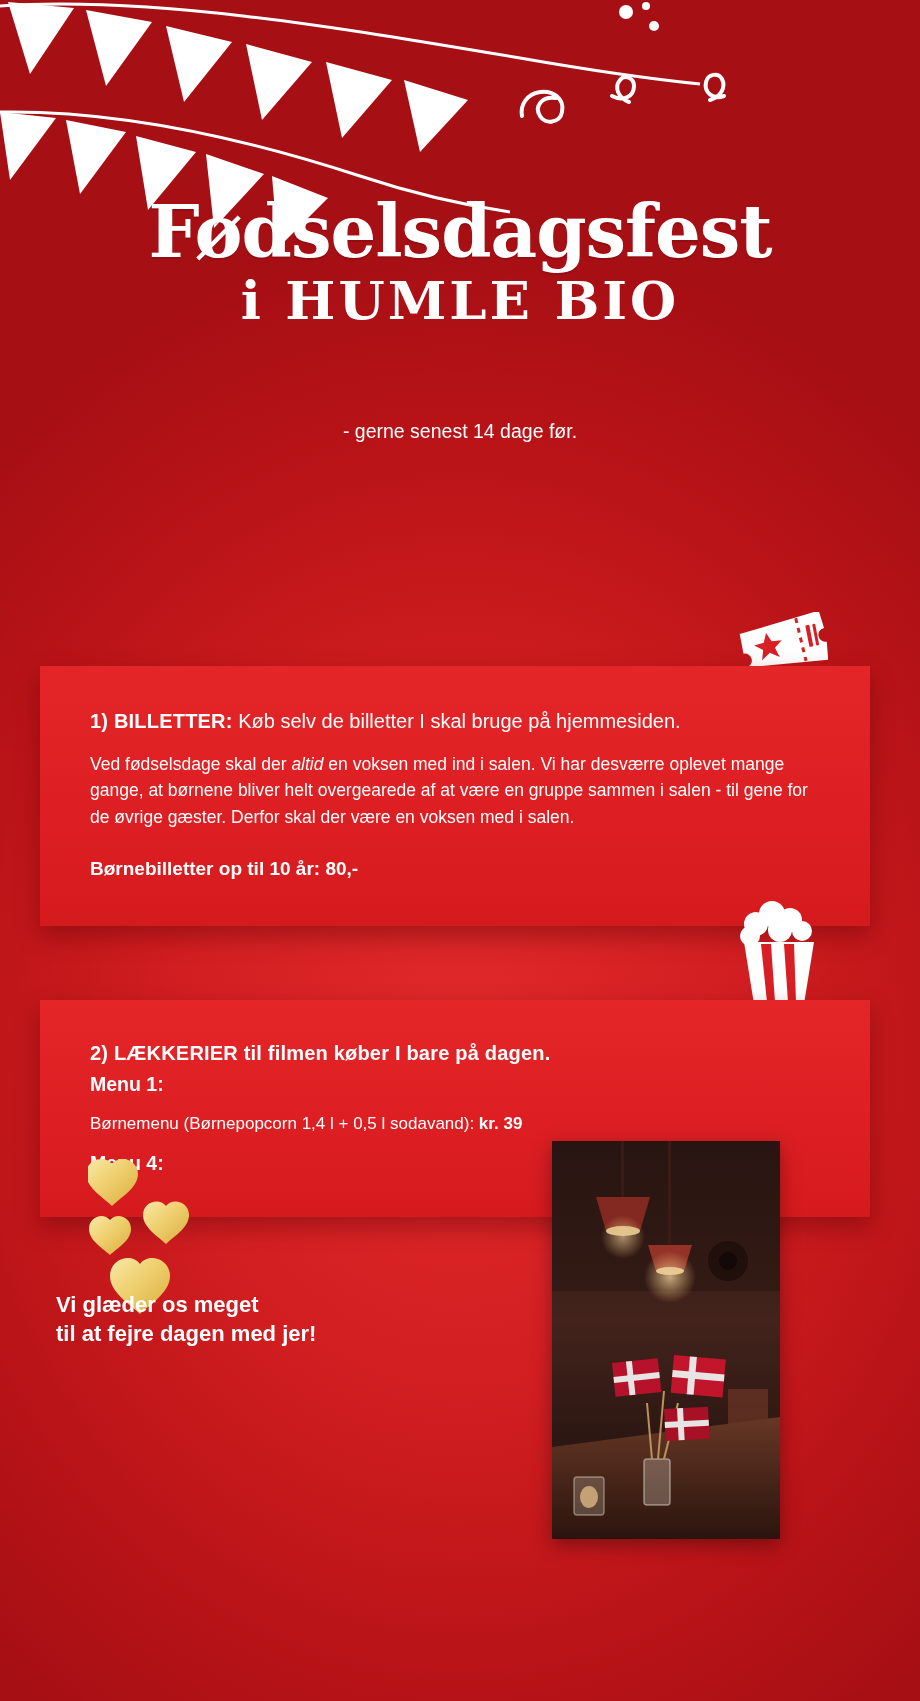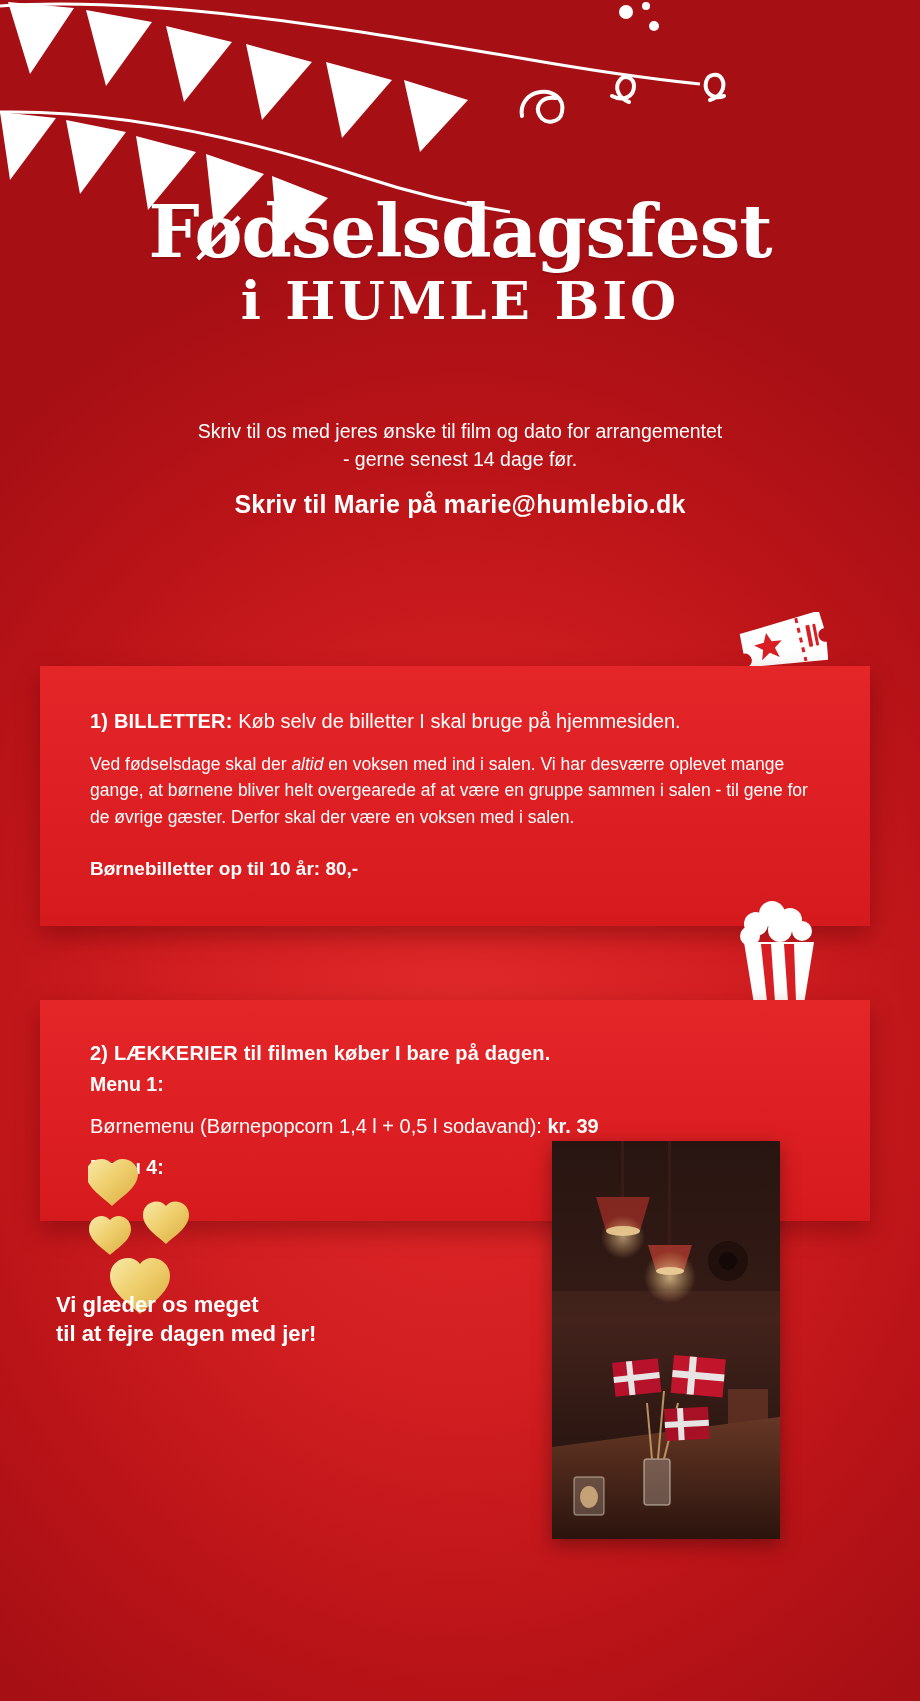--- a/index.html
+++ b/index.html
@@ -107,21 +107,21 @@
     margin-top: 28px !important;
     font-size: 19px;
     font-weight: 700;
   }
   .menu-label {
     font-size: 19.5px;
     font-weight: 700;
     margin-top: 6px !important;
   }
   .menu-line {
-    font-size: 20px;
+    font-size: 17px;
     line-height: 1.4;
   }
   .menu-line b { font-weight: 700; }
   
   .ticket-icon {
     position: absolute;
     top: 612px;
     left: 738px;
     width: 90px;
     height: 60px;
@@ -210,23 +210,21 @@
       <circle cx="646" cy="6" r="4"></circle>
     </g>
   </svg>
 
   <div class="title-wrap">
     <div class="title-main">Fødselsdagsfest</div>
     <div class="title-sub">i HUMLE BIO</div>
   </div>
 
   <div class="intro">
-    <p>Skriv til os med jeres ønske til film og dato for arrangementet</p>
     <p>- gerne senest 14 dage før.</p>
-    <p class="intro-cta">Skriv til Marie på marie@humlebio.dk</p>
   </div>
 
   <svg class="ticket-icon" viewBox="0 0 90 60" xmlns="http://www.w3.org/2000/svg">
     <g transform="rotate(-11 45 30)">
       <path d="M4 14 L86 6 L88 24 a7 7 0 0 0 0 14 L86 56 L4 48 a7 7 0 0 0 0 -14 L4 14 Z" fill="#ffffff"></path>
       <path d="M62 9 L64 53" stroke="#d81f23" stroke-width="3" stroke-dasharray="5 5" fill="none"></path>
       <polygon points="30,18 34,27 44,28 36,34 39,44 30,38 21,44 24,34 16,28 26,27" fill="#d81f23"></polygon>
       <g fill="#d81f23">
         <rect x="70" y="18" width="4" height="22" rx="1"></rect>
         <rect x="77" y="18" width="3" height="22" rx="1"></rect>

